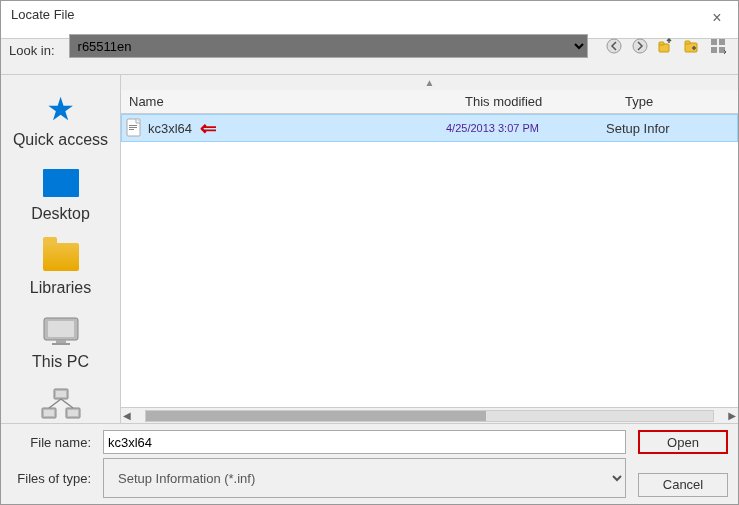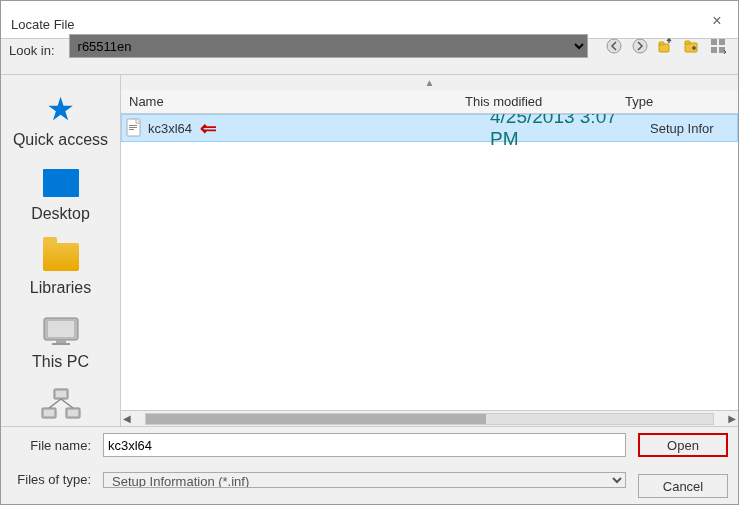--- a/index.html
+++ b/index.html
@@ -12,21 +12,21 @@
       border: 1px solid #999;
       box-shadow: 2px 2px 8px rgba(0,0,0,0.4);
       display: flex;
       flex-direction: column;
     }
 
     .title-bar {
       background: #fff;
       border-bottom: 1px solid #ccc;
       display: flex;
-      align-items: flex-end;
+      align-items: flex-start;
       justify-content: space-between;
       padding: 6px 10px;
       height: 38px;
     }
 
     .title-bar-left {
       display: flex;
       align-items: center;
       gap: 6px;
     }
@@ -198,21 +198,21 @@
       padding: 0 4px;
       cursor: pointer;
     }
 
     .file-row.selected {
       background: #cce8ff;
       border: 1px solid #99d1ff;
     }
 
     .file-name-cell { flex: 0 0 320px; font-size: 13px; color: #333; display: flex; align-items: center; }
-    .file-date-cell { flex: 0 0 160px; font-size: 19px; color: #0f766e; margin-left: 44px; }
+    .file-date-cell { flex: 0 0 160px; font-size: 11px; color: #4c1d95; }
     .file-type-cell { flex: 1; font-size: 13px; color: #333; }
 
     .scroll-area-bottom {
       height: 16px;
       background: #f0f0f0;
       border-top: 1px solid #ccc;
       display: flex;
       align-items: center;
       padding: 0 2px;
     }
@@ -259,24 +259,24 @@
       flex: 1;
       height: 24px;
       border: 1px solid #aaa;
       background: #fff;
       padding: 0 4px;
       font-size: 13px;
     }
 
     .form-select {
       flex: 1;
-      height: 16px;
+      height: 40px;
       border: 1px solid #aaa;
       background: #f0f0f0;
-      padding: 0 4px;
+      padding: 0 10px;
       font-size: 13px;
       color: #555;
     }
 
     .open-btn {
       width: 90px;
       height: 24px;
       background: #f0f0f0;
       border: 2px solid #cc0000;
       cursor: pointer;

